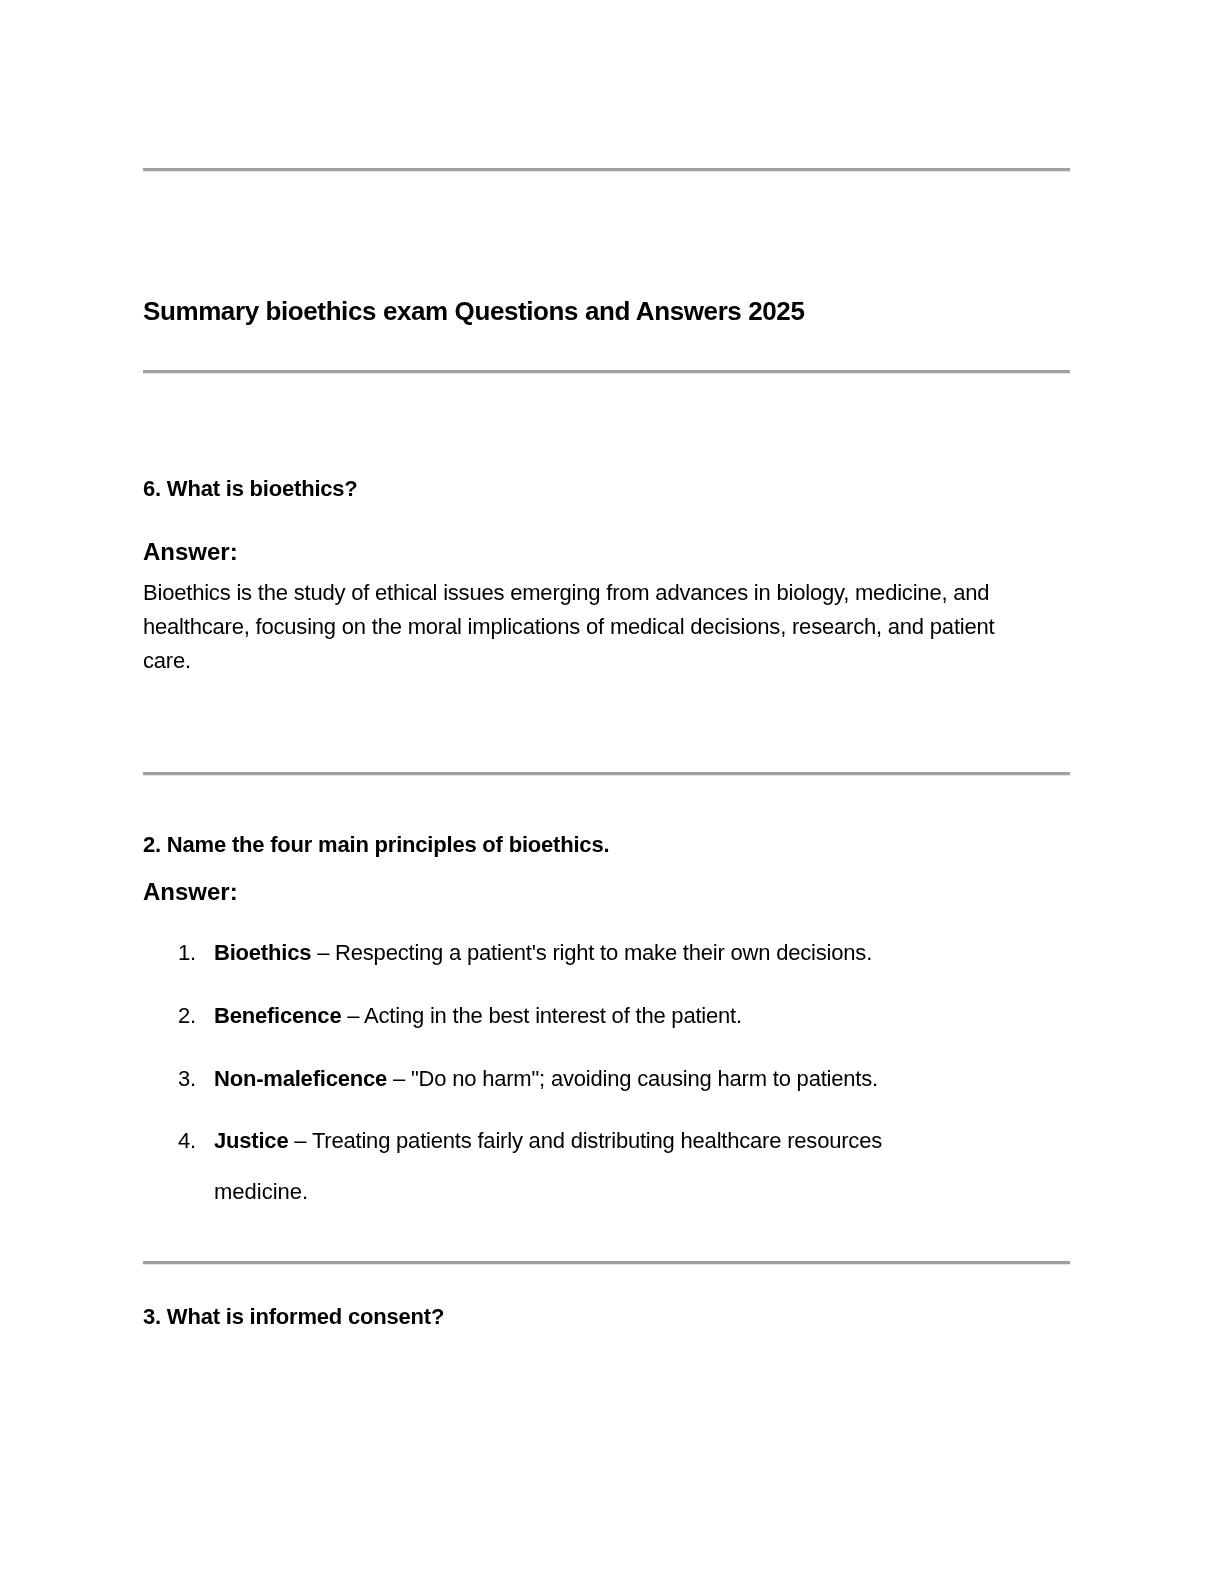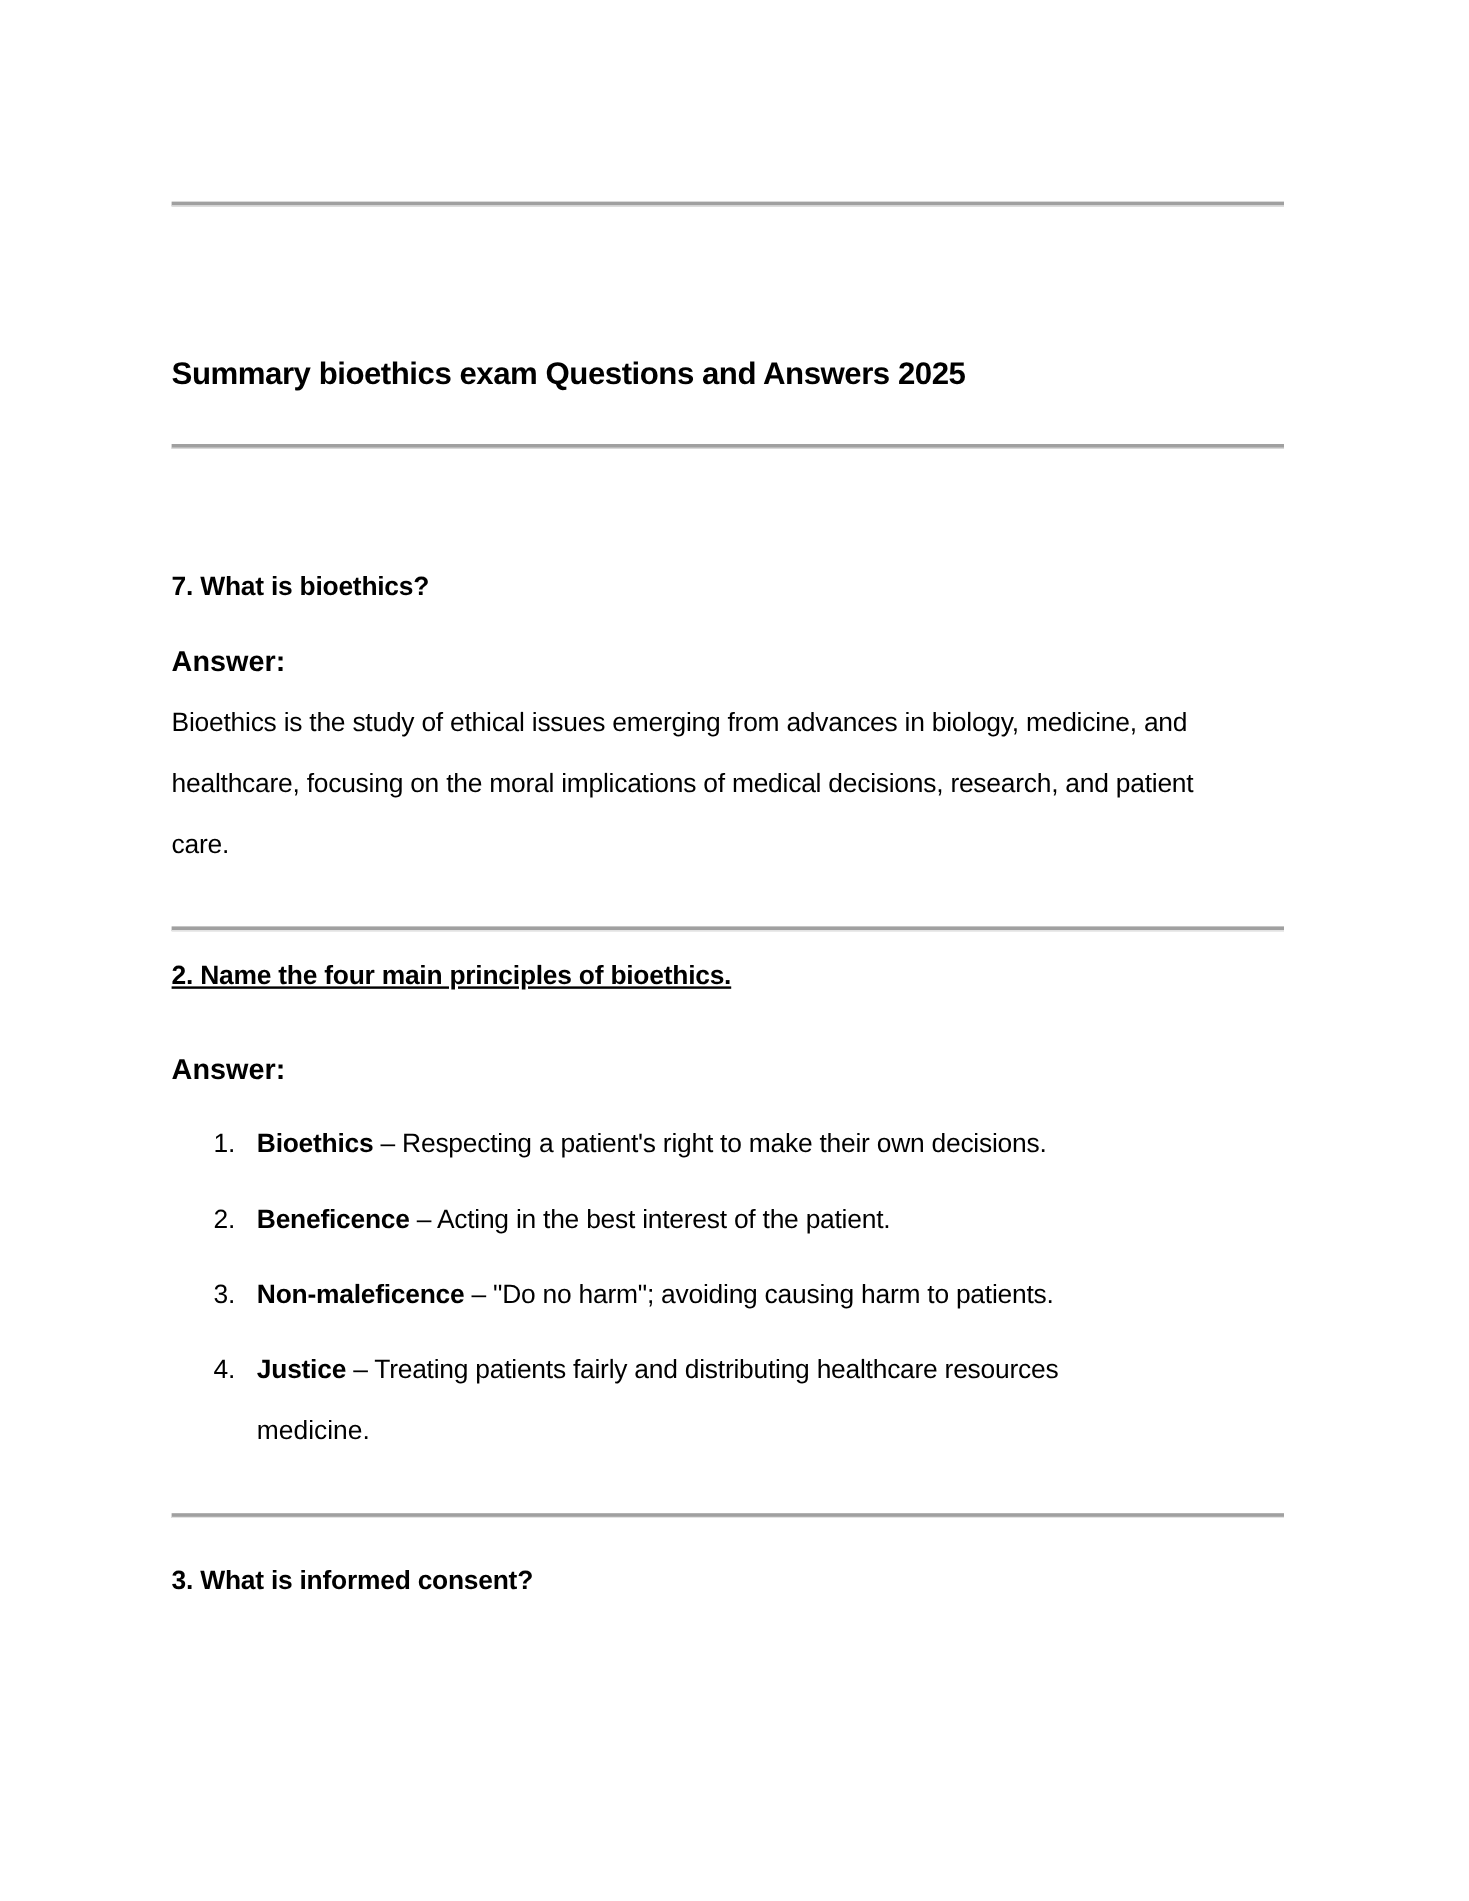--- a/index.html
+++ b/index.html
@@ -4,42 +4,42 @@
 <style>
   html, body { margin: 0; padding: 0; background: #ffffff; }
   body { width: 1224px; height: 1584px; position: relative; overflow: hidden;
          font-family: "Liberation Sans", sans-serif; color: #000; }
   .rule { position: absolute; left: 143px; width: 927px; height: 3px;
           background: #a0a0a0; border-bottom: 1px solid #e3e3e3; }
   .title { position: absolute; left: 143px; top: 296px; font-size: 26px; font-weight: bold;
            letter-spacing: -0.4px; white-space: nowrap; }
   .q { position: absolute; left: 143px; font-size: 22px; font-weight: bold; white-space: nowrap; letter-spacing: -0.2px; }
   .ans-label { position: absolute; left: 143px; font-size: 24px; font-weight: bold; white-space: nowrap; }
-  .ans-text { position: absolute; left: 143px; width: 880px; font-size: 22px; line-height: 51px; letter-spacing: -0.2px; }
+  .ans-text { position: absolute; left: 143px; width: 880px; font-size: 22px; line-height: 34px; letter-spacing: -0.2px; }
   .li { position: absolute; left: 178px; font-size: 22px; white-space: nowrap; letter-spacing: -0.2px; }
   .li .num { display: inline-block; width: 36px; }
   .li .term { font-weight: bold; }
   .li-cont { position: absolute; left: 214px; font-size: 22px; white-space: nowrap; }
 </style>
 </head>
 <body>
 
 <div class="rule" style="top:168px;"></div>
 
 <div class="title">Summary bioethics exam Questions and Answers 2025</div>
 
 <div class="rule" style="top:370px;"></div>
 
-<div class="q" style="top:476px;">7. What is bioethics?</div>
+<div class="q" style="top:476px;">6. What is bioethics?</div>
 <div class="ans-label" style="top:538px;">Answer:</div>
 <div class="ans-text" style="top:576px;">Bioethics is the study of ethical issues emerging from advances in biology, medicine, and healthcare, focusing on the moral implications of medical decisions, research, and patient care.</div>
 
 <div class="rule" style="top:772px;"></div>
 
-<div class="q" style="top:800px;text-decoration:underline;">2. Name the four main principles of bioethics.</div>
+<div class="q" style="top:832px;">2. Name the four main principles of bioethics.</div>
 <div class="ans-label" style="top:878px;">Answer:</div>
 
 <div class="li" style="top:940px;">
   <span class="num">1.</span><span class="term">Bioethics</span><span> – Respecting a patient's right to make their own decisions.</span>
 </div>
 <div class="li" style="top:1003px;">
   <span class="num">2.</span><span class="term">Beneficence</span><span> – Acting in the best interest of the patient.</span>
 </div>
 <div class="li" style="top:1066px;">
   <span class="num">3.</span><span class="term">Non-maleficence</span><span> – "Do no harm"; avoiding causing harm to patients.</span>

